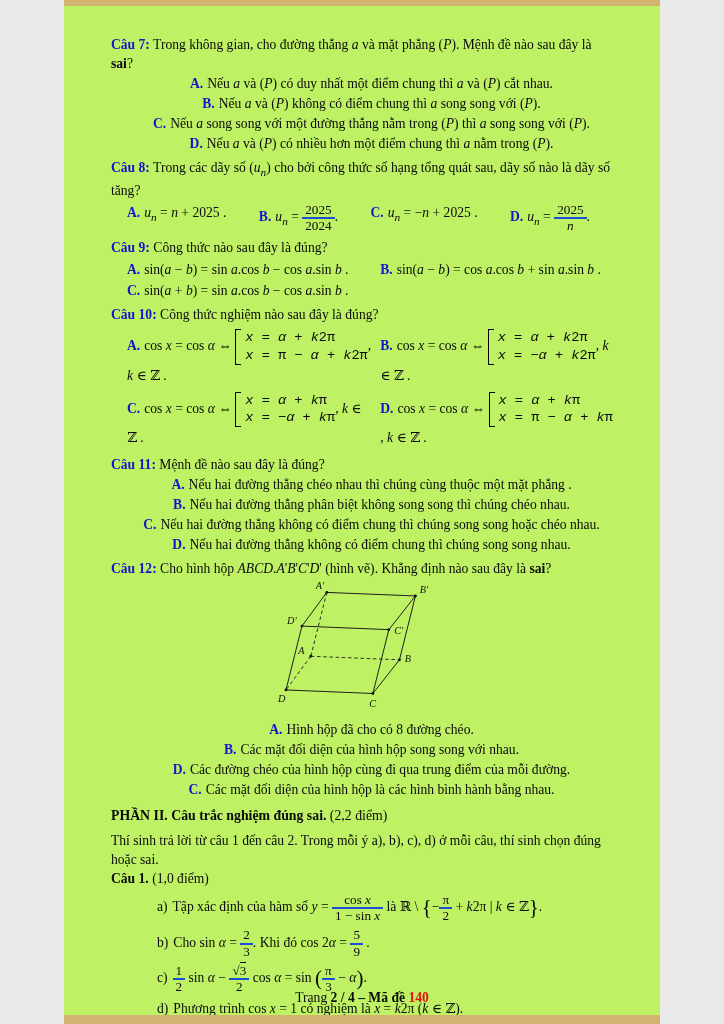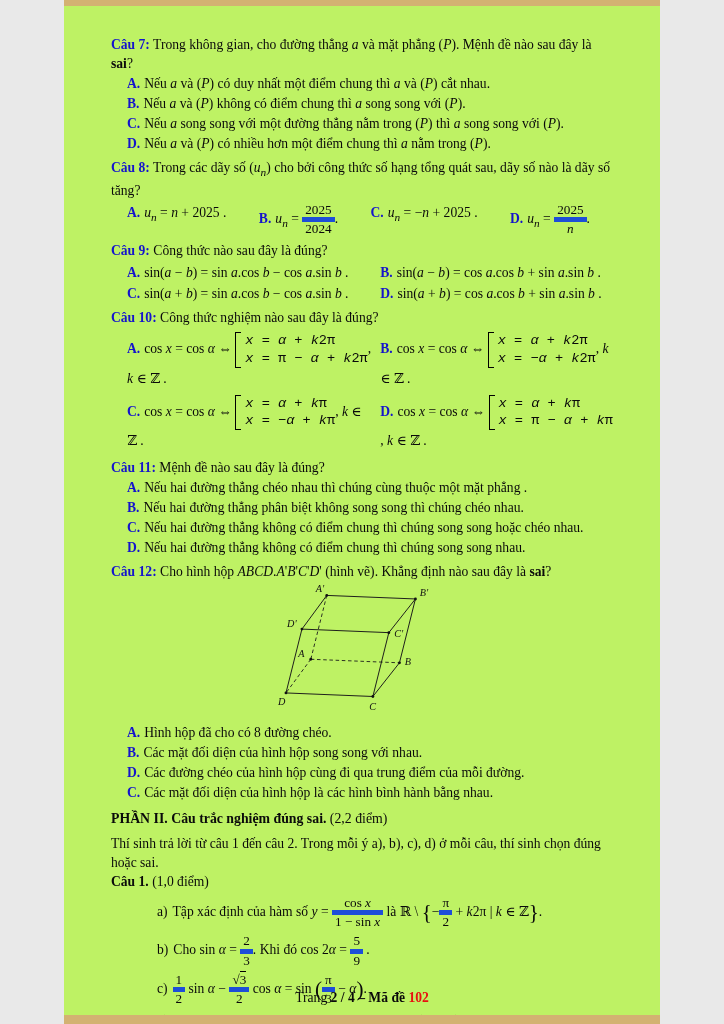--- a/index.html
+++ b/index.html
@@ -17,28 +17,28 @@
   }
   .edge{position:absolute;left:0;right:0;background:var(--tan);}
   .edge.top{top:0;height:6px;}
   .edge.bottom{bottom:0;height:9px;}
   .content{padding:30px 44px 0 47px;}
   p{margin:0;}
   .q{margin-top:5px;}
   .ql{color:var(--blue);font-weight:bold;}
   .ol{color:var(--blue);font-weight:bold;margin-right:4px;}
   .opts{padding-left:16px;}
-  .opts.stack .opt{margin-top:1px;}
+  .opts.stack .opt{margin-top:1px;text-align:center;}
   .opts.row{display:flex;justify-content:space-between;align-items:flex-start;padding-right:26px;margin:3px 0 1px;}
   .opts.grid{display:grid;grid-template-columns:1.04fr 1fr;column-gap:8px;margin-top:1px;}
   .opts.grid .opt{margin-top:2px;}
   .opts.tall .opt{margin:3px 0;}
   
   .fr{display:inline-block;vertical-align:middle;text-align:center;line-height:1.08;font-size:0.97em;}
-  .fr .n{display:block;border-bottom:5px solid #1d4ed8;padding:0 3px;}
+  .fr .n{display:block;border-bottom:2px solid #1d4ed8;padding:0 3px;}
   .fr .d{display:block;padding:0 3px;}
   
   .cs{display:inline-flex;align-items:flex-end;vertical-align:middle;margin:1px 0;font-family:Liberation Mono, monospace;}
   .cs .br{align-self:stretch;width:5px;border:1.6px solid #000;border-right:none;margin-right:4px;}
   .cs .rw{display:inline-flex;flex-direction:column;line-height:1.3;text-align:left;}
   .big{font-size:1.55em;vertical-align:middle;line-height:.85;font-weight:normal;}
   .sq{white-space:nowrap;}
   .sq .rad{border-top:1px solid #000;}
   .red{color:var(--red);}
   .figwrap{text-align:center;margin:2px 0 2px;}
@@ -79,21 +79,20 @@
         <span class="opt"><span class="ol">D.</span><span><i>u<sub>n</sub></i> = <span class="fr"><span class="n">2025</span><span class="d"><i>n</i></span></span>.</span></span>
       </div>
     </section>
 
     <section class="q">
       <p class="stem"><span class="ql">Câu 9:</span> <span>Công thức nào sau đây là đúng?</span></p>
       <div class="opts grid">
         <p class="opt"><span class="ol">A.</span><span>sin(<i>a</i> − <i>b</i>) = sin <i>a</i>.cos <i>b</i> − cos <i>a</i>.sin <i>b</i> .</span></p>
         <p class="opt"><span class="ol">B.</span><span>sin(<i>a</i> − <i>b</i>) = cos <i>a</i>.cos <i>b</i> + sin <i>a</i>.sin <i>b</i> .</span></p>
         <p class="opt"><span class="ol">C.</span><span>sin(<i>a</i> + <i>b</i>) = sin <i>a</i>.cos <i>b</i> − cos <i>a</i>.sin <i>b</i> .</span></p>
-        <p class="opt"><span class="ol">D.</span><span>sin(<i>a</i> + <i>b</i>) = cos <i>a</i>.cos <i>b</i> + sin <i>a</i>.sin <i>b</i> .</span></p>
       </div>
     </section>
 
     <section class="q">
       <p class="stem"><span class="ql">Câu 10:</span> <span>Công thức nghiệm nào sau đây là đúng?</span></p>
       <div class="opts grid tall">
         <p class="opt"><span class="ol">A.</span><span>cos <i>x</i> = cos <i>α</i> ⇔ <span class="cs">
                 <span class="br"></span>
                 <span class="rw">
                   <span><i>x</i> = <i>α</i> + <i>k</i>2π</span>
@@ -183,16 +182,16 @@
       <div class="items">
         <p class="item"><span class="il">a)</span><span>Tập xác định của hàm số <i>y</i> = <span class="fr"><span class="n">cos <i>x</i></span><span class="d">1 − sin <i>x</i></span></span> là ℝ \ <span class="big">{</span>−<span class="fr"><span class="n">π</span><span class="d">2</span></span> + <i>k</i>2π | <i>k</i> ∈ ℤ<span class="big">}</span>.</span></p>
         <p class="item"><span class="il">b)</span><span>Cho sin <i>α</i> = <span class="fr"><span class="n">2</span><span class="d">3</span></span>. Khi đó cos 2<i>α</i> = <span class="fr"><span class="n">5</span><span class="d">9</span></span> .</span></p>
         <p class="item"><span class="il">c)</span><span><span class="fr"><span class="n">1</span><span class="d">2</span></span> sin <i>α</i> − <span class="fr"><span class="n"><span class="sq">√<span class="rad">3</span></span></span><span class="d">2</span></span> cos <i>α</i> = sin <span class="big">(</span><span class="fr"><span class="n">π</span><span class="d">3</span></span> − <i>α</i><span class="big">)</span>.</span></p>
         <p class="item"><span class="il">d)</span><span>Phương trình cos <i>x</i> = 1 có nghiệm là <i>x</i> = <i>k</i>2π  (<i>k</i> ∈ ℤ).</span></p>
       </div>
     </section>
 
   </main>
 
-  <div class="footer"><span>Trang <b>2 / 4 – Mã đề <span class="red">102</span></b></span></div>
+  <div class="footer"><span>Trang <b>2 / 4 – Mã đề <span class="red">140</span></b></span></div>
 
   <div class="edge bottom"></div>
 </div>
 
 </body></html>

